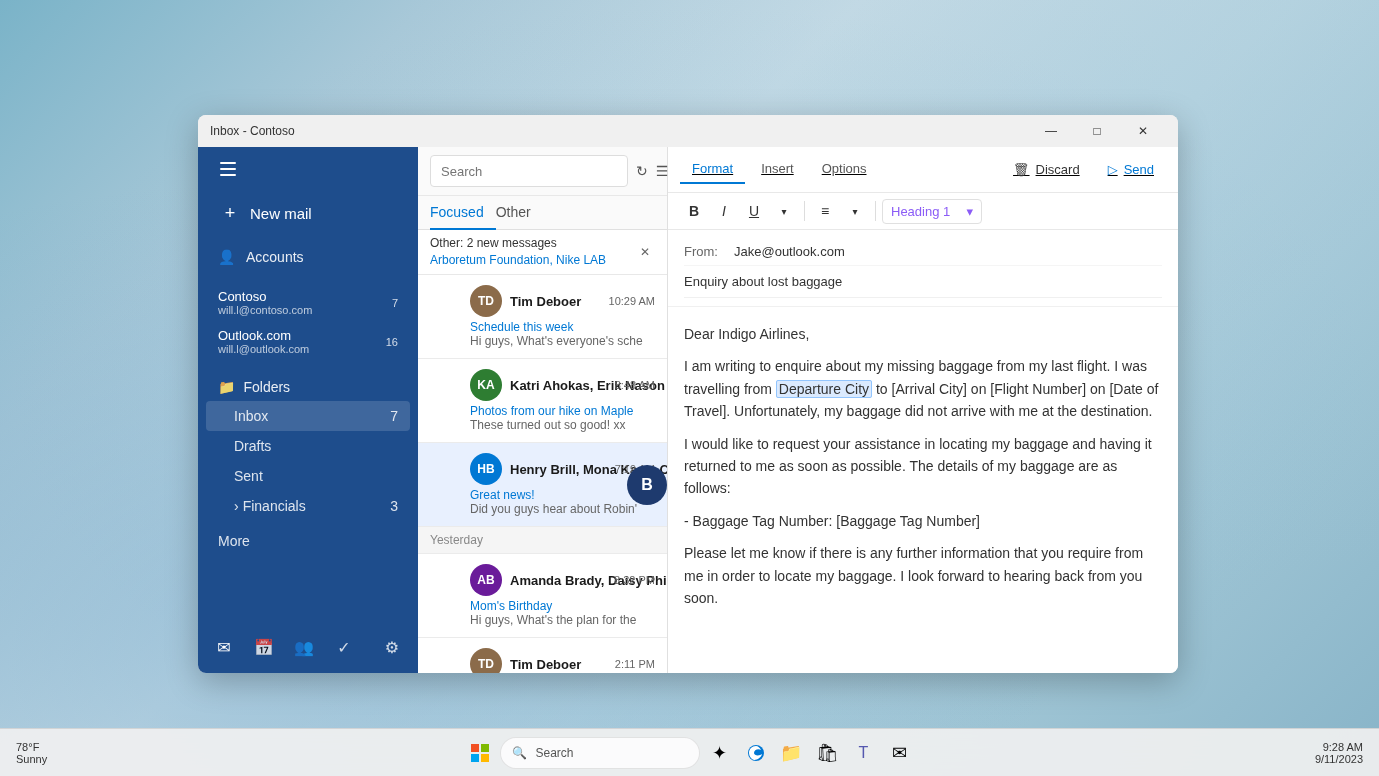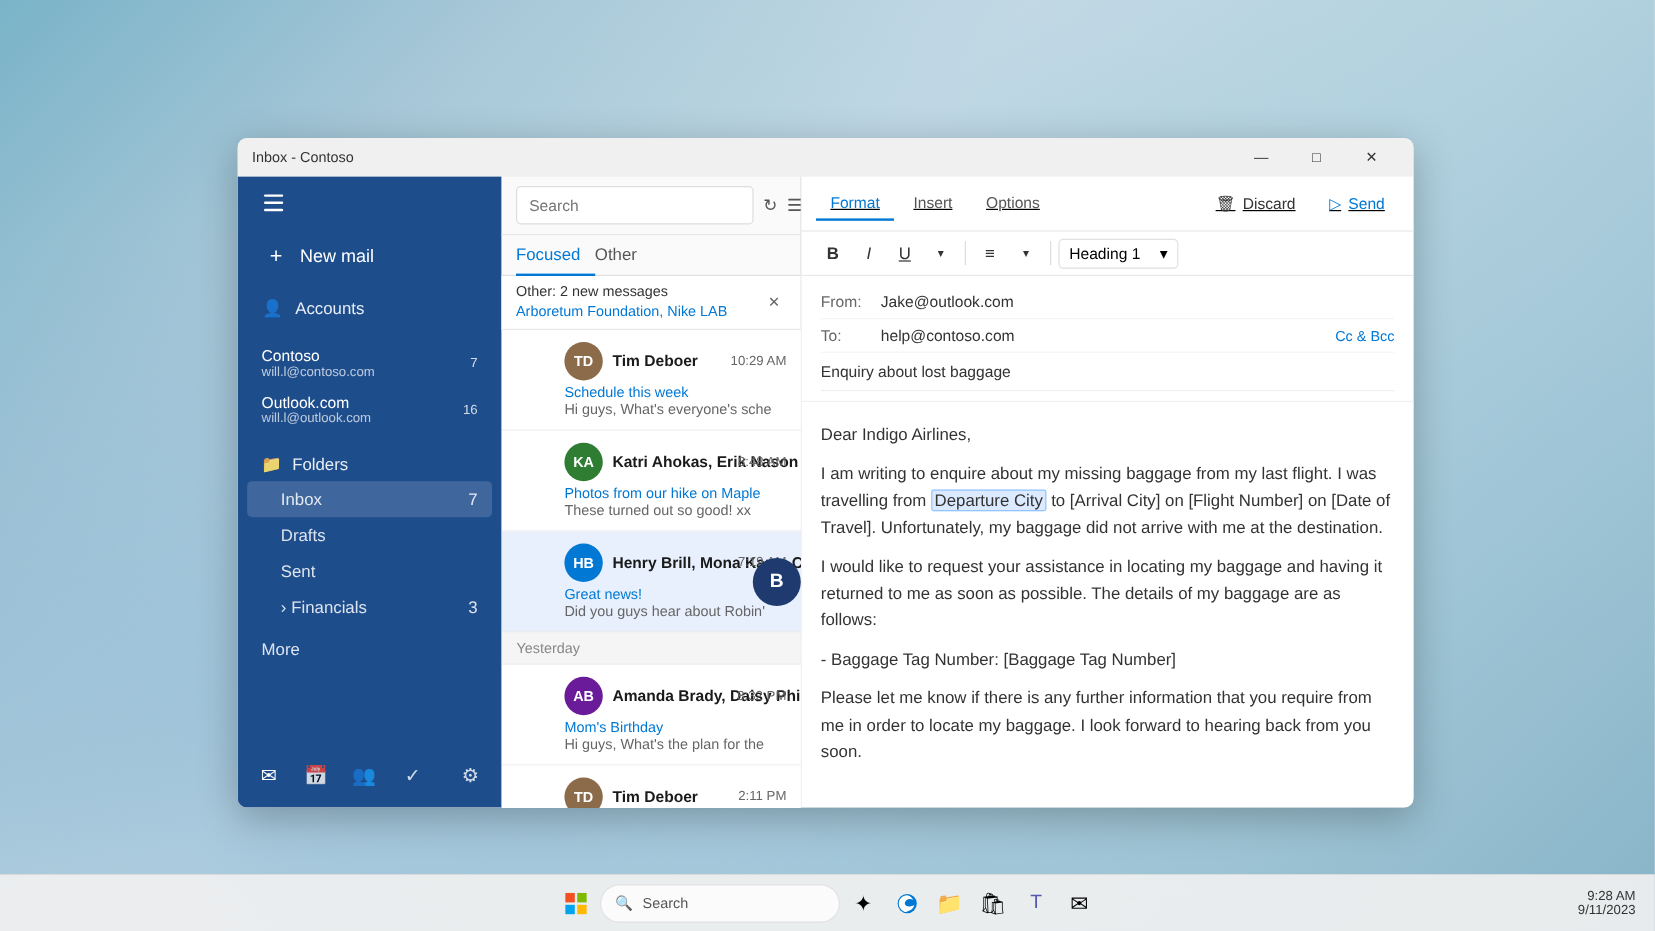--- a/index.html
+++ b/index.html
@@ -505,21 +505,21 @@
     }
     .fmt-dropdown {
       display: flex;
       align-items: center;
       gap: 4px;
       padding: 4px 8px;
       border: 1px solid #e0e0e0;
       border-radius: 4px;
       cursor: pointer;
       font-size: 13px;
-      color: #000000;
+      color: #8b5cf6;
       min-width: 100px;
       background: white;
     }
 
     .compose-header {
       padding: 8px 16px;
       border-bottom: 1px solid #f0f0f0;
     }
     .compose-field {
       display: flex;
@@ -813,43 +813,44 @@
           <span>Heading 1</span>
           <span style="margin-left:auto;">▾</span>
         </div>
       </div>
 
       <div class="compose-header">
         <div class="compose-field">
           <span class="compose-field-label">From:</span>
           <span class="compose-field-value">Jake@outlook.com</span>
         </div>
-        <div class="compose-field">
-          <span class="compose-field-label">To:</span>
-          <span class="compose-field-value">help@contoso.com</span>
-          <span class="compose-field-action">Cc &amp; Bcc</span>
-        </div>
         <div class="compose-subject">
           <span>Enquiry about lost baggage</span>
         </div>
       </div>
 
       <div class="compose-body">
         <p>Dear Indigo Airlines,</p>
         <p>I am writing to enquire about my missing baggage from my last flight. I was travelling from <span class="highlighted-text">Departure City</span> to [Arrival City] on [Flight Number] on [Date of Travel]. Unfortunately, my baggage did not arrive with me at the destination.</p>
         <p>I would like to request your assistance in locating my baggage and having it returned to me as soon as possible. The details of my baggage are as follows:</p>
         <p>- Baggage Tag Number: [Baggage Tag Number]</p>
         <p>Please let me know if there is any further information that you require from me in order to locate my baggage. I look forward to hearing back from you soon.</p>
 
       </div>
     </div>
   </div>
 </div>
 
 <div class="taskbar">
+  <div class="taskbar-left">
+    <div class="taskbar-weather">
+      <span>78°F</span>
+      <span>Sunny</span>
+    </div>
+  </div>
 
   <div class="taskbar-center">
 
     <div class="taskbar-icon">
       <svg width="18" height="18" viewBox="0 0 18 18">
         <rect x="0" y="0" width="8" height="8" fill="#f25022"></rect>
         <rect x="10" y="0" width="8" height="8" fill="#7fba00"></rect>
         <rect x="0" y="10" width="8" height="8" fill="#00a4ef"></rect>
         <rect x="10" y="10" width="8" height="8" fill="#ffb900"></rect>
       </svg>

